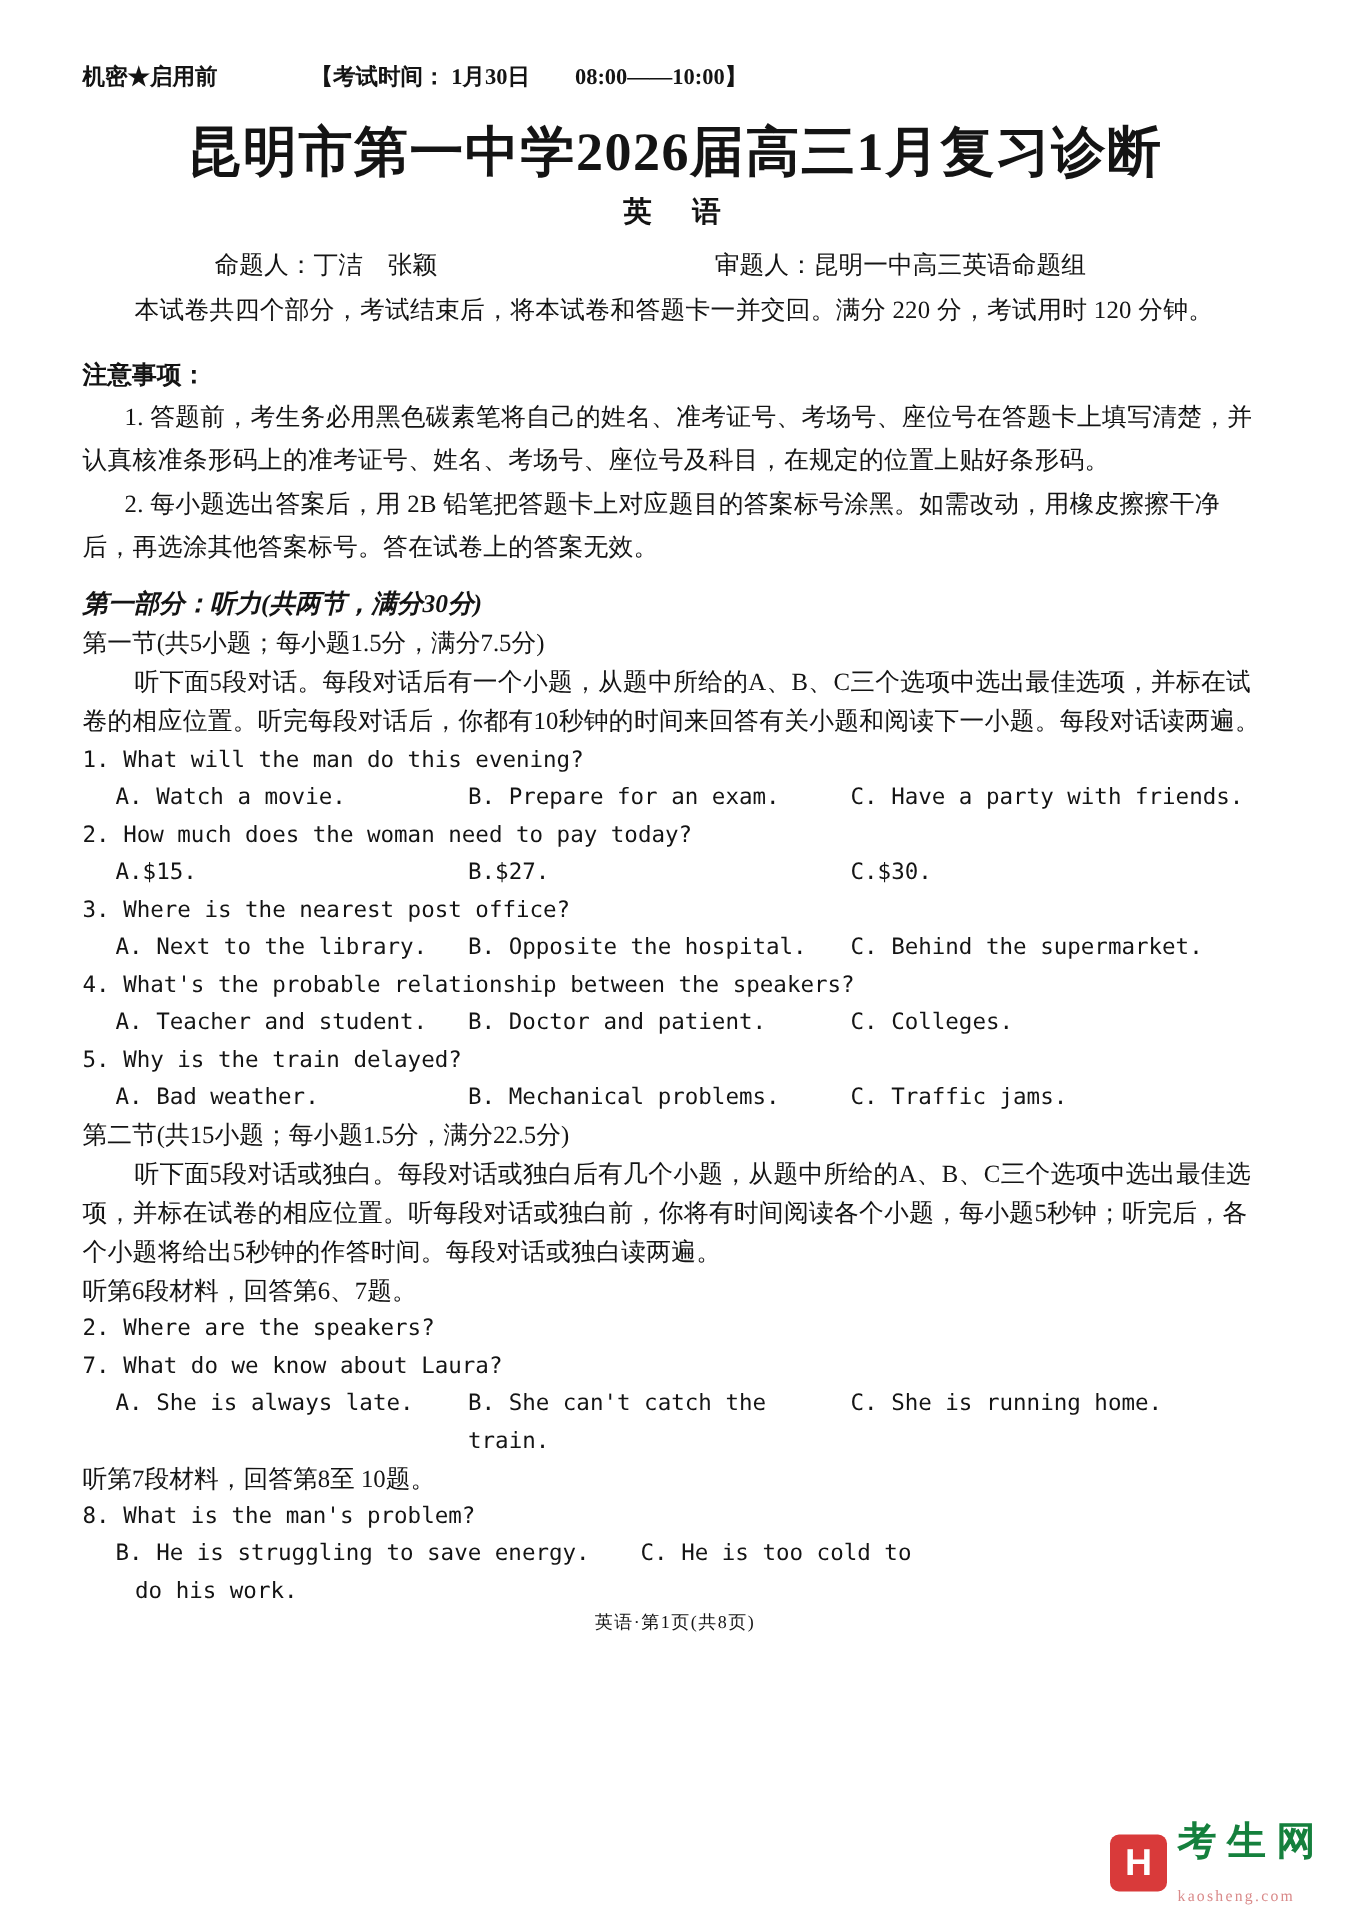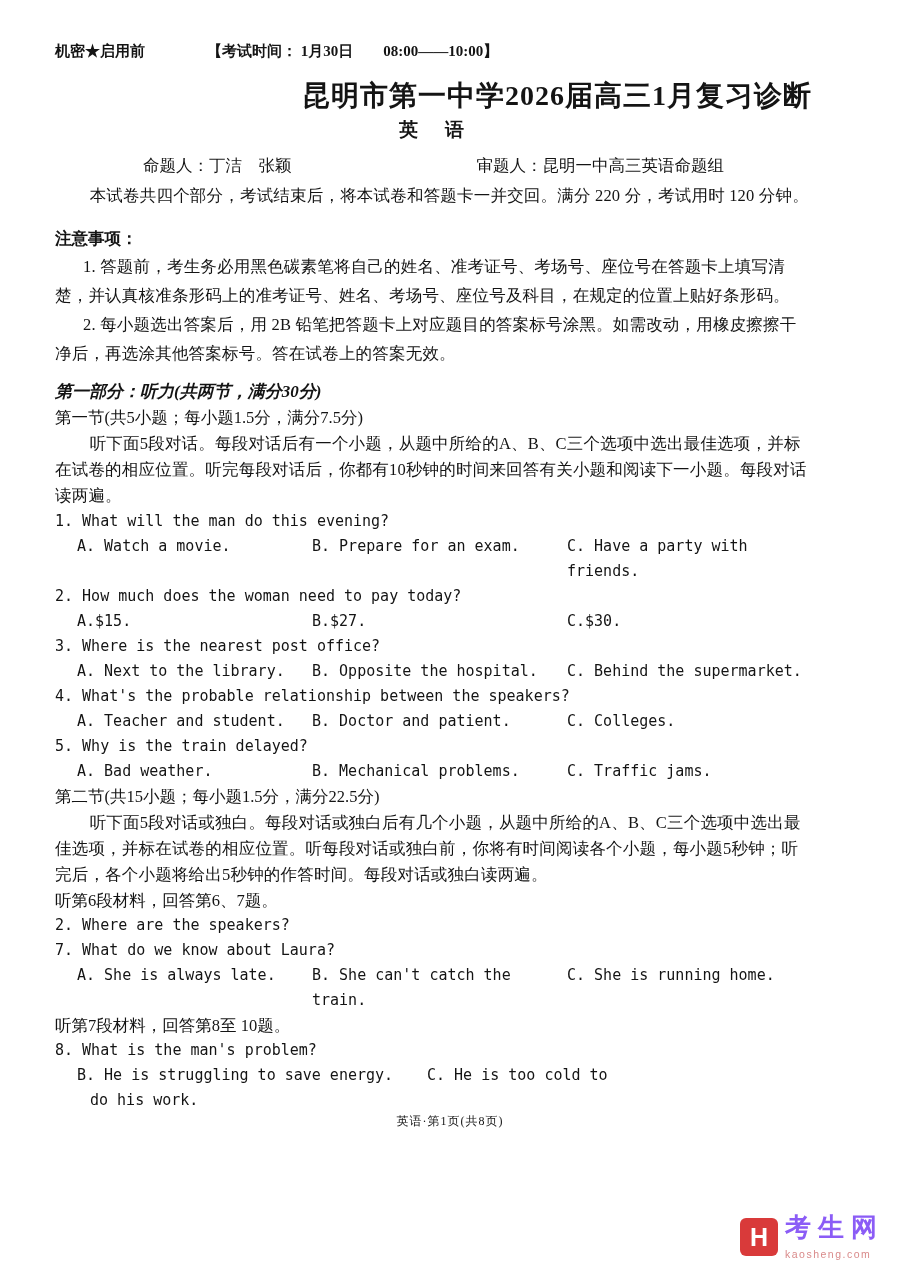--- a/index.html
+++ b/index.html
@@ -4,30 +4,30 @@
 <style>
   * { margin: 0; padding: 0; box-sizing: border-box; }
   html, body { background: #ffffff; }
   .page {
     width: 900px;
     height: 1272px;
     background: #ffffff;
     color: #141414;
     position: relative;
     overflow: hidden;
-    padding: 42px 88px 0 55px;
+    padding: 42px 55px 0 55px;
     font-family: "Liberation Serif", "DejaVu Serif", serif;
     font-size: 16.5px;
   }
   .mono { font-family: "DejaVu Sans Mono", "Liberation Mono", monospace; font-size: 15px; }
 
   .header-row { display: flex; align-items: baseline; font-size: 15px; font-weight: bold; }
   .header-time { margin-left: 62px; }
 
-  .doc-title { margin-top: 16px; text-align: right; font-size: 28px; font-weight: bold; letter-spacing: 1px; }
+  .doc-title { margin-top: 16px; text-align: center; font-size: 36px; font-weight: bold; letter-spacing: 1px; }
   .doc-subject { margin-top: 2px; text-align: center; font-size: 19px; font-weight: bold; letter-spacing: 4px; }
 
   .byline { display: flex; margin-top: 12px; font-size: 16.5px; }
   .byline-setter { margin-left: 88px; }
   .byline-reviewer { margin-left: 185px; }
 
   .para { line-height: 29px; text-indent: 2.1em; letter-spacing: 0.2px; }
   .notice-title { margin-top: 16px; font-weight: bold; font-size: 16.5px; line-height: 26px; }
   .notice-item { line-height: 29px; text-indent: 1.7em; letter-spacing: 0.2px; }
 
@@ -57,26 +57,26 @@
   .wm-logo {
     width: 38px; height: 38px; border-radius: 6px;
     background: #d93a3a; display: flex; align-items: center; justify-content: center;
   }
   .wm-h {
     color: #ffffff; font-family: "Liberation Sans", sans-serif;
     font-weight: bold; font-size: 25px; line-height: 1;
   }
   .wm-text { display: flex; flex-direction: column; line-height: 1.05; }
   .wm-name {
-    color: #8b5cf6; font-family: "Liberation Sans", sans-serif;
+    color: #15803d; font-family: "Liberation Sans", sans-serif;
     font-weight: bold; font-size: 26px; letter-spacing: 7px;
   }
   .wm-url {
-    color: #d98a8a; font-family: Liberation Sans, sans-serif;
-    font-size: 10.5px; letter-spacing: 1.5px; margin-top: 8px;
+    color: #d98a8a; font-family: Liberation Serif, serif;
+    font-size: 10.5px; letter-spacing: 1.5px; margin-top: 18px;
   }
 </style>
 </head>
 <body>
 
 <div class="page">
 
   <div class="header-row">
     <span>机密★启用前</span>
     <span class="header-time">【考试时间： 1月30日　　08:00——10:00】</span>

